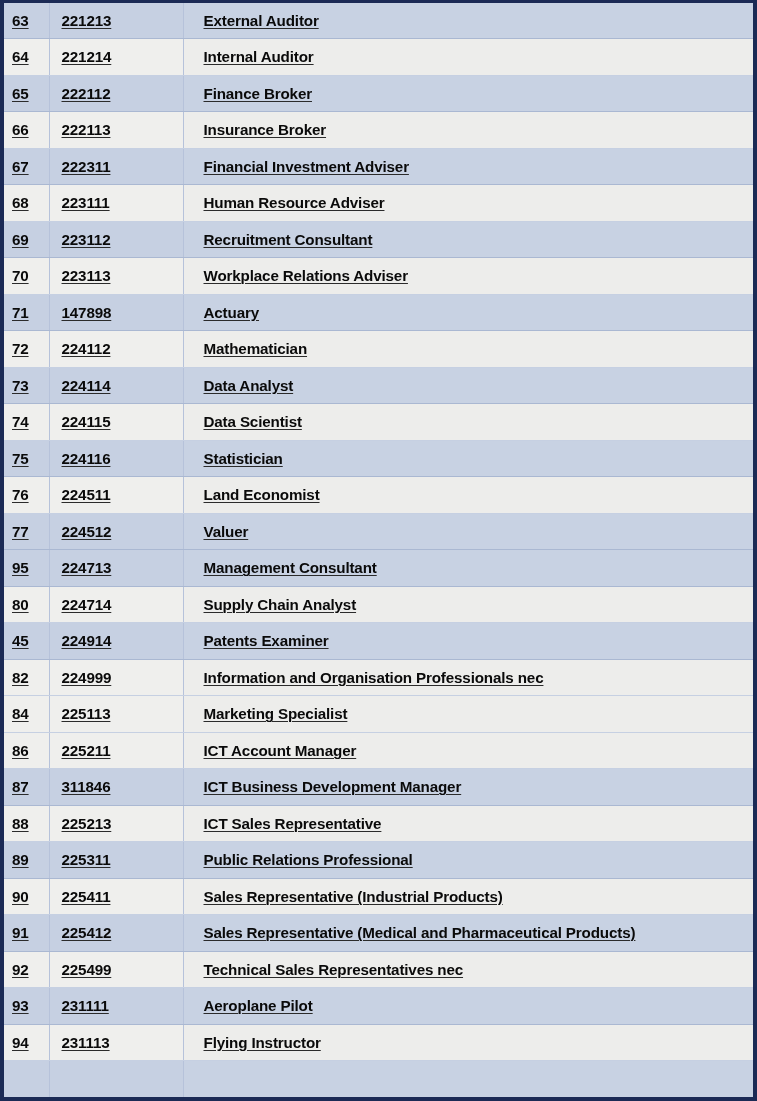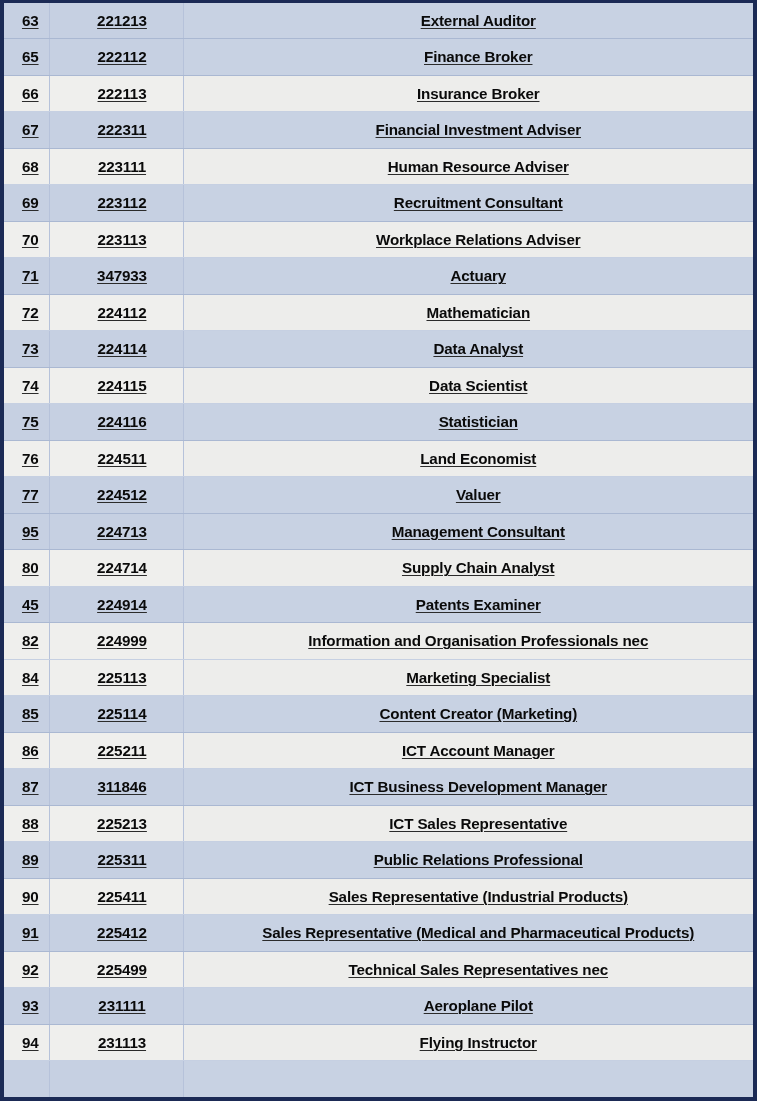--- a/index.html
+++ b/index.html
@@ -15,21 +15,20 @@
     position: relative;
     width: 757px;
     height: 1101px;
     box-sizing: border-box;
     border-top: 3px solid #1b2a55;
     border-left: 4px solid #1b2a55;
     border-right: 4px solid #1b2a55;
     border-bottom: 4px solid #1b2a55;
     background: #e9edf4;
     overflow: hidden;
-    text-align: center;
   }
   #occupation-table {
     width: 100%;
     height: 100%;
     border-collapse: collapse;
     table-layout: fixed;
   }
   #occupation-table col.c-index { width: 45px; }
   #occupation-table col.c-code  { width: 134px; }
   #occupation-table col.c-title { width: auto; }
@@ -95,20 +94,25 @@
       <col class="c-index">
       <col class="c-code">
       <col class="c-title">
     </colgroup>
     <tbody id="table-body">
         <tr class="row-shaded">
           <td class="cell-index"><span class="u-text">63</span></td>
           <td class="cell-code"><span class="u-text">221213</span></td>
           <td class="cell-title"><span class="u-text">External Auditor</span></td>
         </tr>
+        <tr class="row-plain">
+          <td class="cell-index"><span class="u-text">64</span></td>
+          <td class="cell-code"><span class="u-text">221214</span></td>
+          <td class="cell-title"><span class="u-text">Internal Auditor</span></td>
+        </tr>
         <tr class="row-shaded">
           <td class="cell-index"><span class="u-text">65</span></td>
           <td class="cell-code"><span class="u-text">222112</span></td>
           <td class="cell-title"><span class="u-text">Finance Broker</span></td>
         </tr>
         <tr class="row-plain">
           <td class="cell-index"><span class="u-text">66</span></td>
           <td class="cell-code"><span class="u-text">222113</span></td>
           <td class="cell-title"><span class="u-text">Insurance Broker</span></td>
         </tr>
@@ -127,21 +131,21 @@
           <td class="cell-code"><span class="u-text">223112</span></td>
           <td class="cell-title"><span class="u-text">Recruitment Consultant</span></td>
         </tr>
         <tr class="row-plain">
           <td class="cell-index"><span class="u-text">70</span></td>
           <td class="cell-code"><span class="u-text">223113</span></td>
           <td class="cell-title"><span class="u-text">Workplace Relations Adviser</span></td>
         </tr>
         <tr class="row-shaded">
           <td class="cell-index"><span class="u-text">71</span></td>
-          <td class="cell-code"><span class="u-text">347933</span></td>
+          <td class="cell-code"><span class="u-text">147898</span></td>
           <td class="cell-title"><span class="u-text">Actuary</span></td>
         </tr>
         <tr class="row-plain">
           <td class="cell-index"><span class="u-text">72</span></td>
           <td class="cell-code"><span class="u-text">224112</span></td>
           <td class="cell-title"><span class="u-text">Mathematician</span></td>
         </tr>
         <tr class="row-shaded">
           <td class="cell-index"><span class="u-text">73</span></td>
           <td class="cell-code"><span class="u-text">224114</span></td>
@@ -184,25 +188,20 @@
         </tr>
         <tr class="row-plain">
           <td class="cell-index"><span class="u-text">82</span></td>
           <td class="cell-code"><span class="u-text">224999</span></td>
           <td class="cell-title"><span class="u-text">Information and Organisation Professionals nec</span></td>
         </tr>
         <tr class="row-plain">
           <td class="cell-index"><span class="u-text">84</span></td>
           <td class="cell-code"><span class="u-text">225113</span></td>
           <td class="cell-title"><span class="u-text">Marketing Specialist</span></td>
-        </tr>
-        <tr class="row-shaded">
-          <td class="cell-index"><span class="u-text">85</span></td>
-          <td class="cell-code"><span class="u-text">225114</span></td>
-          <td class="cell-title"><span class="u-text">Content Creator (Marketing)</span></td>
         </tr>
         <tr class="row-plain">
           <td class="cell-index"><span class="u-text">86</span></td>
           <td class="cell-code"><span class="u-text">225211</span></td>
           <td class="cell-title"><span class="u-text">ICT Account Manager</span></td>
         </tr>
         <tr class="row-shaded">
           <td class="cell-index"><span class="u-text">87</span></td>
           <td class="cell-code"><span class="u-text">311846</span></td>
           <td class="cell-title"><span class="u-text">ICT Business Development Manager</span></td>

